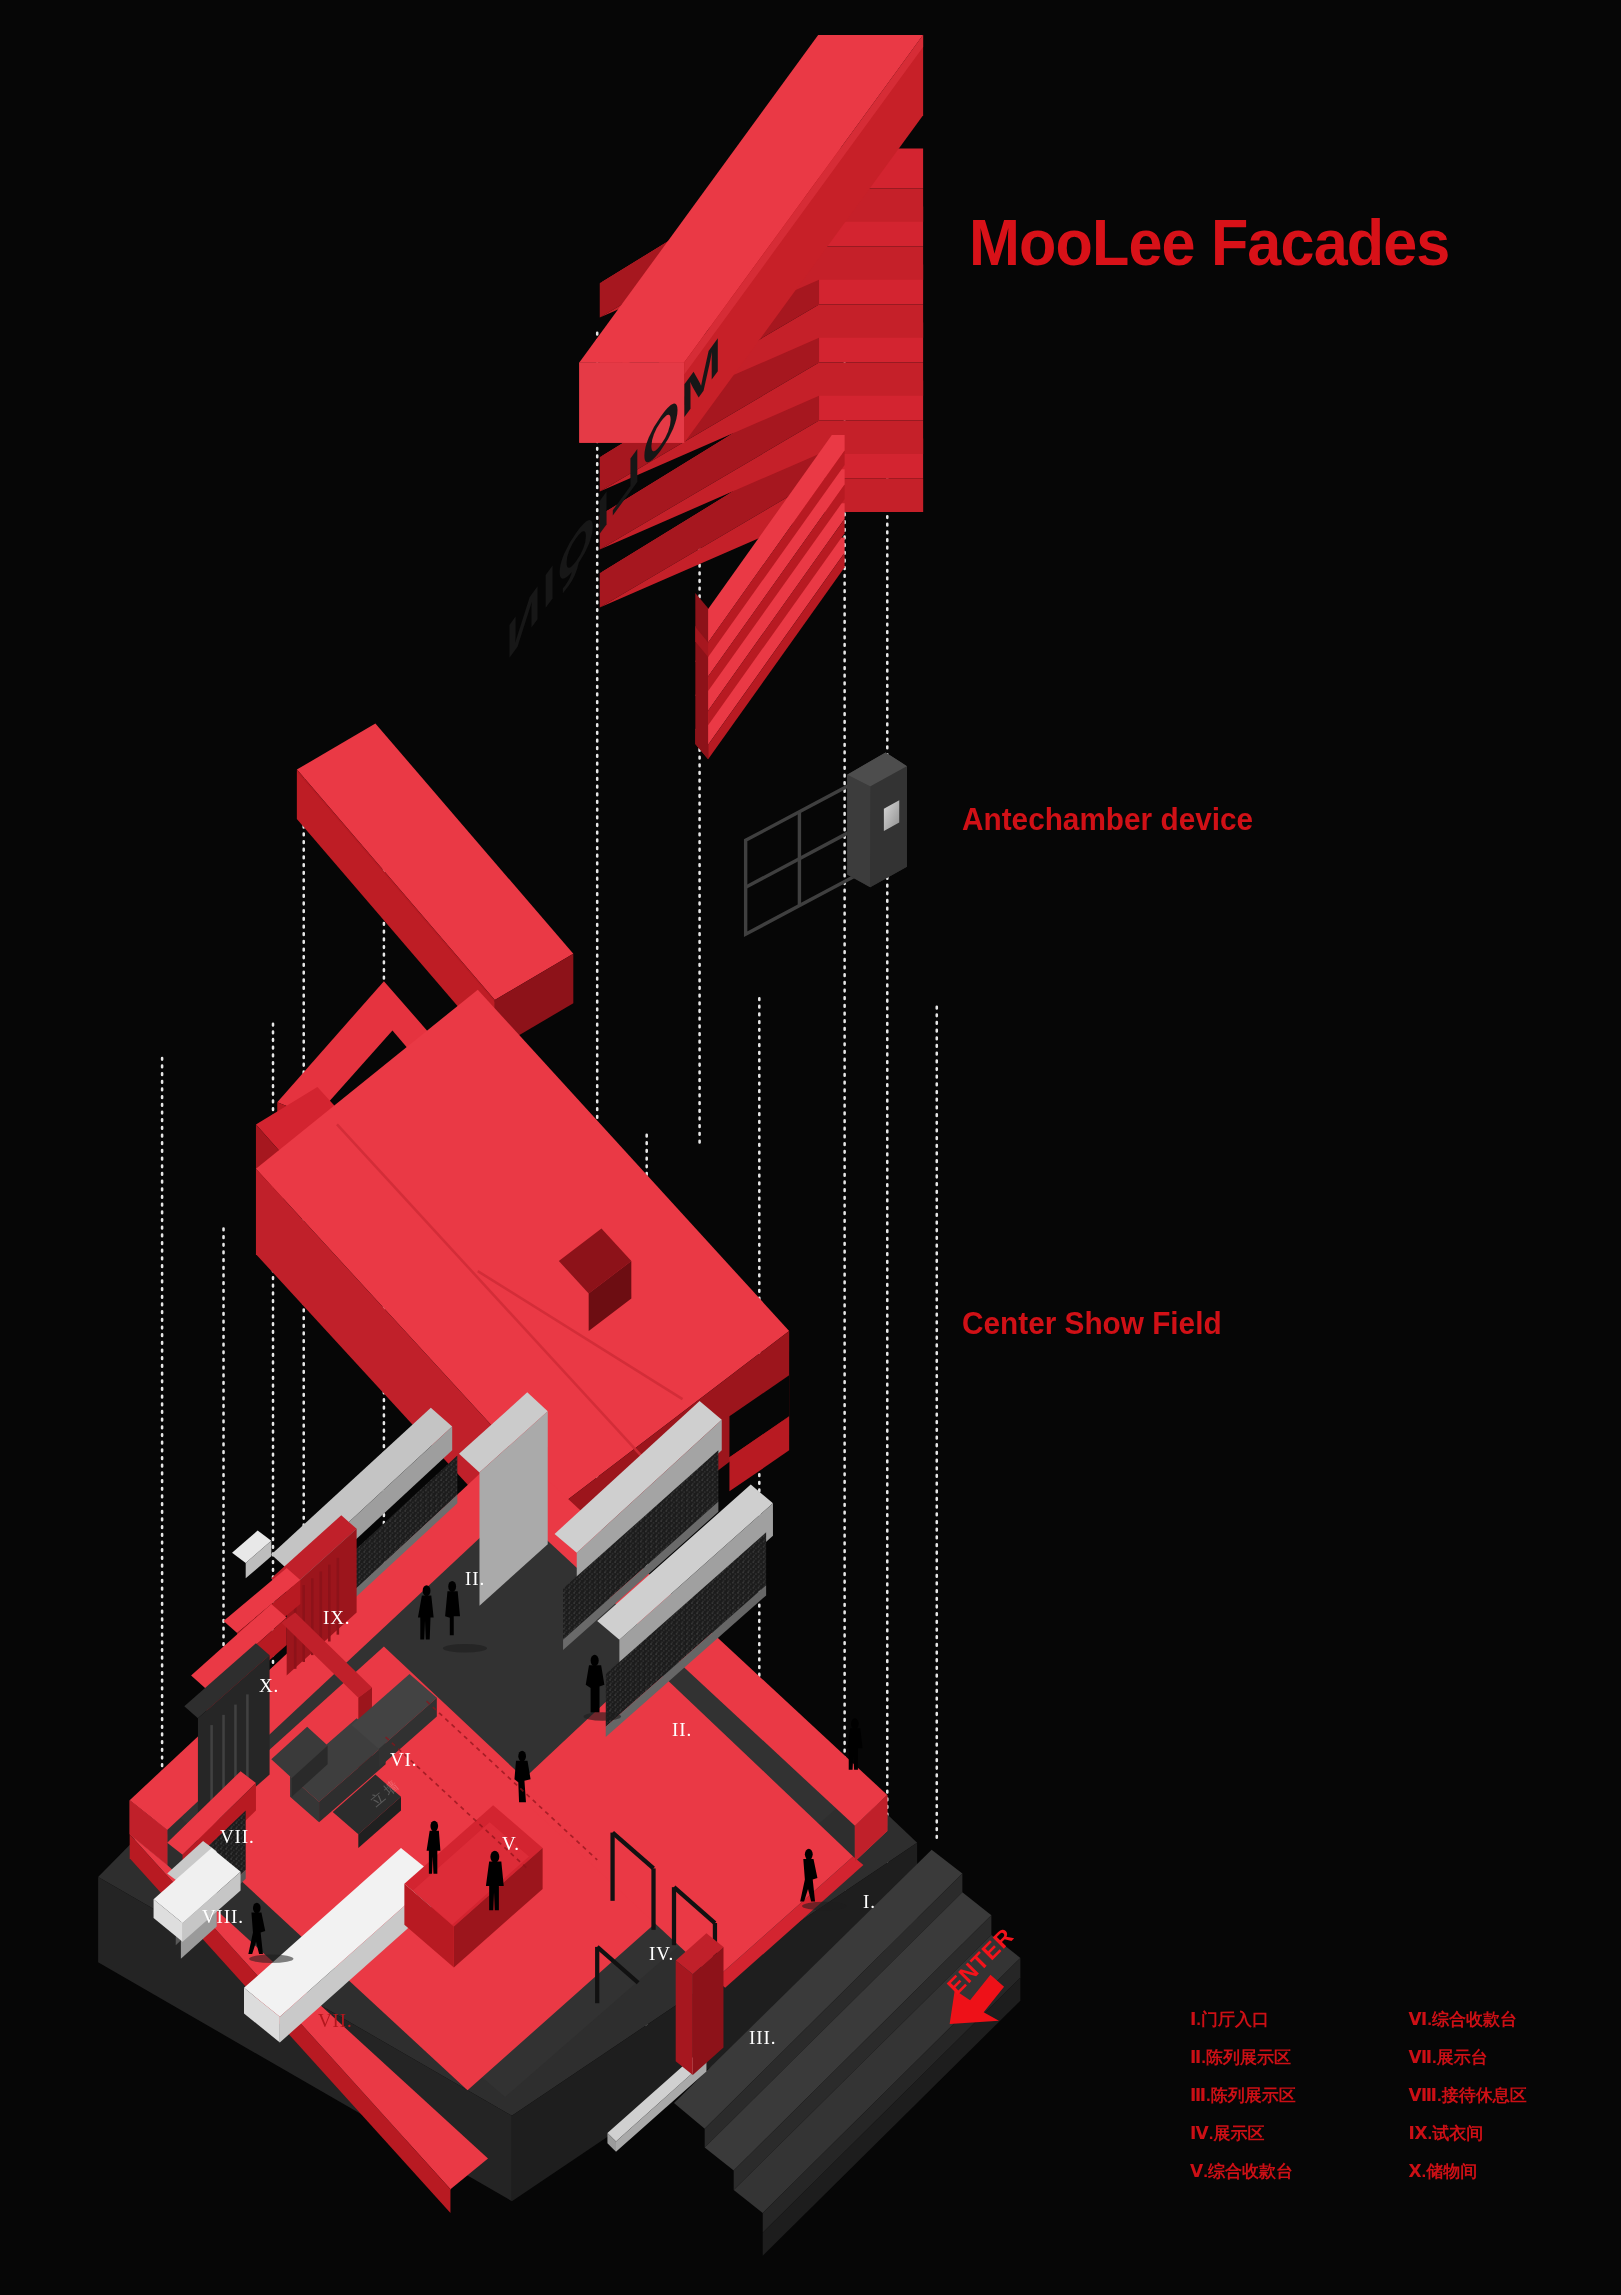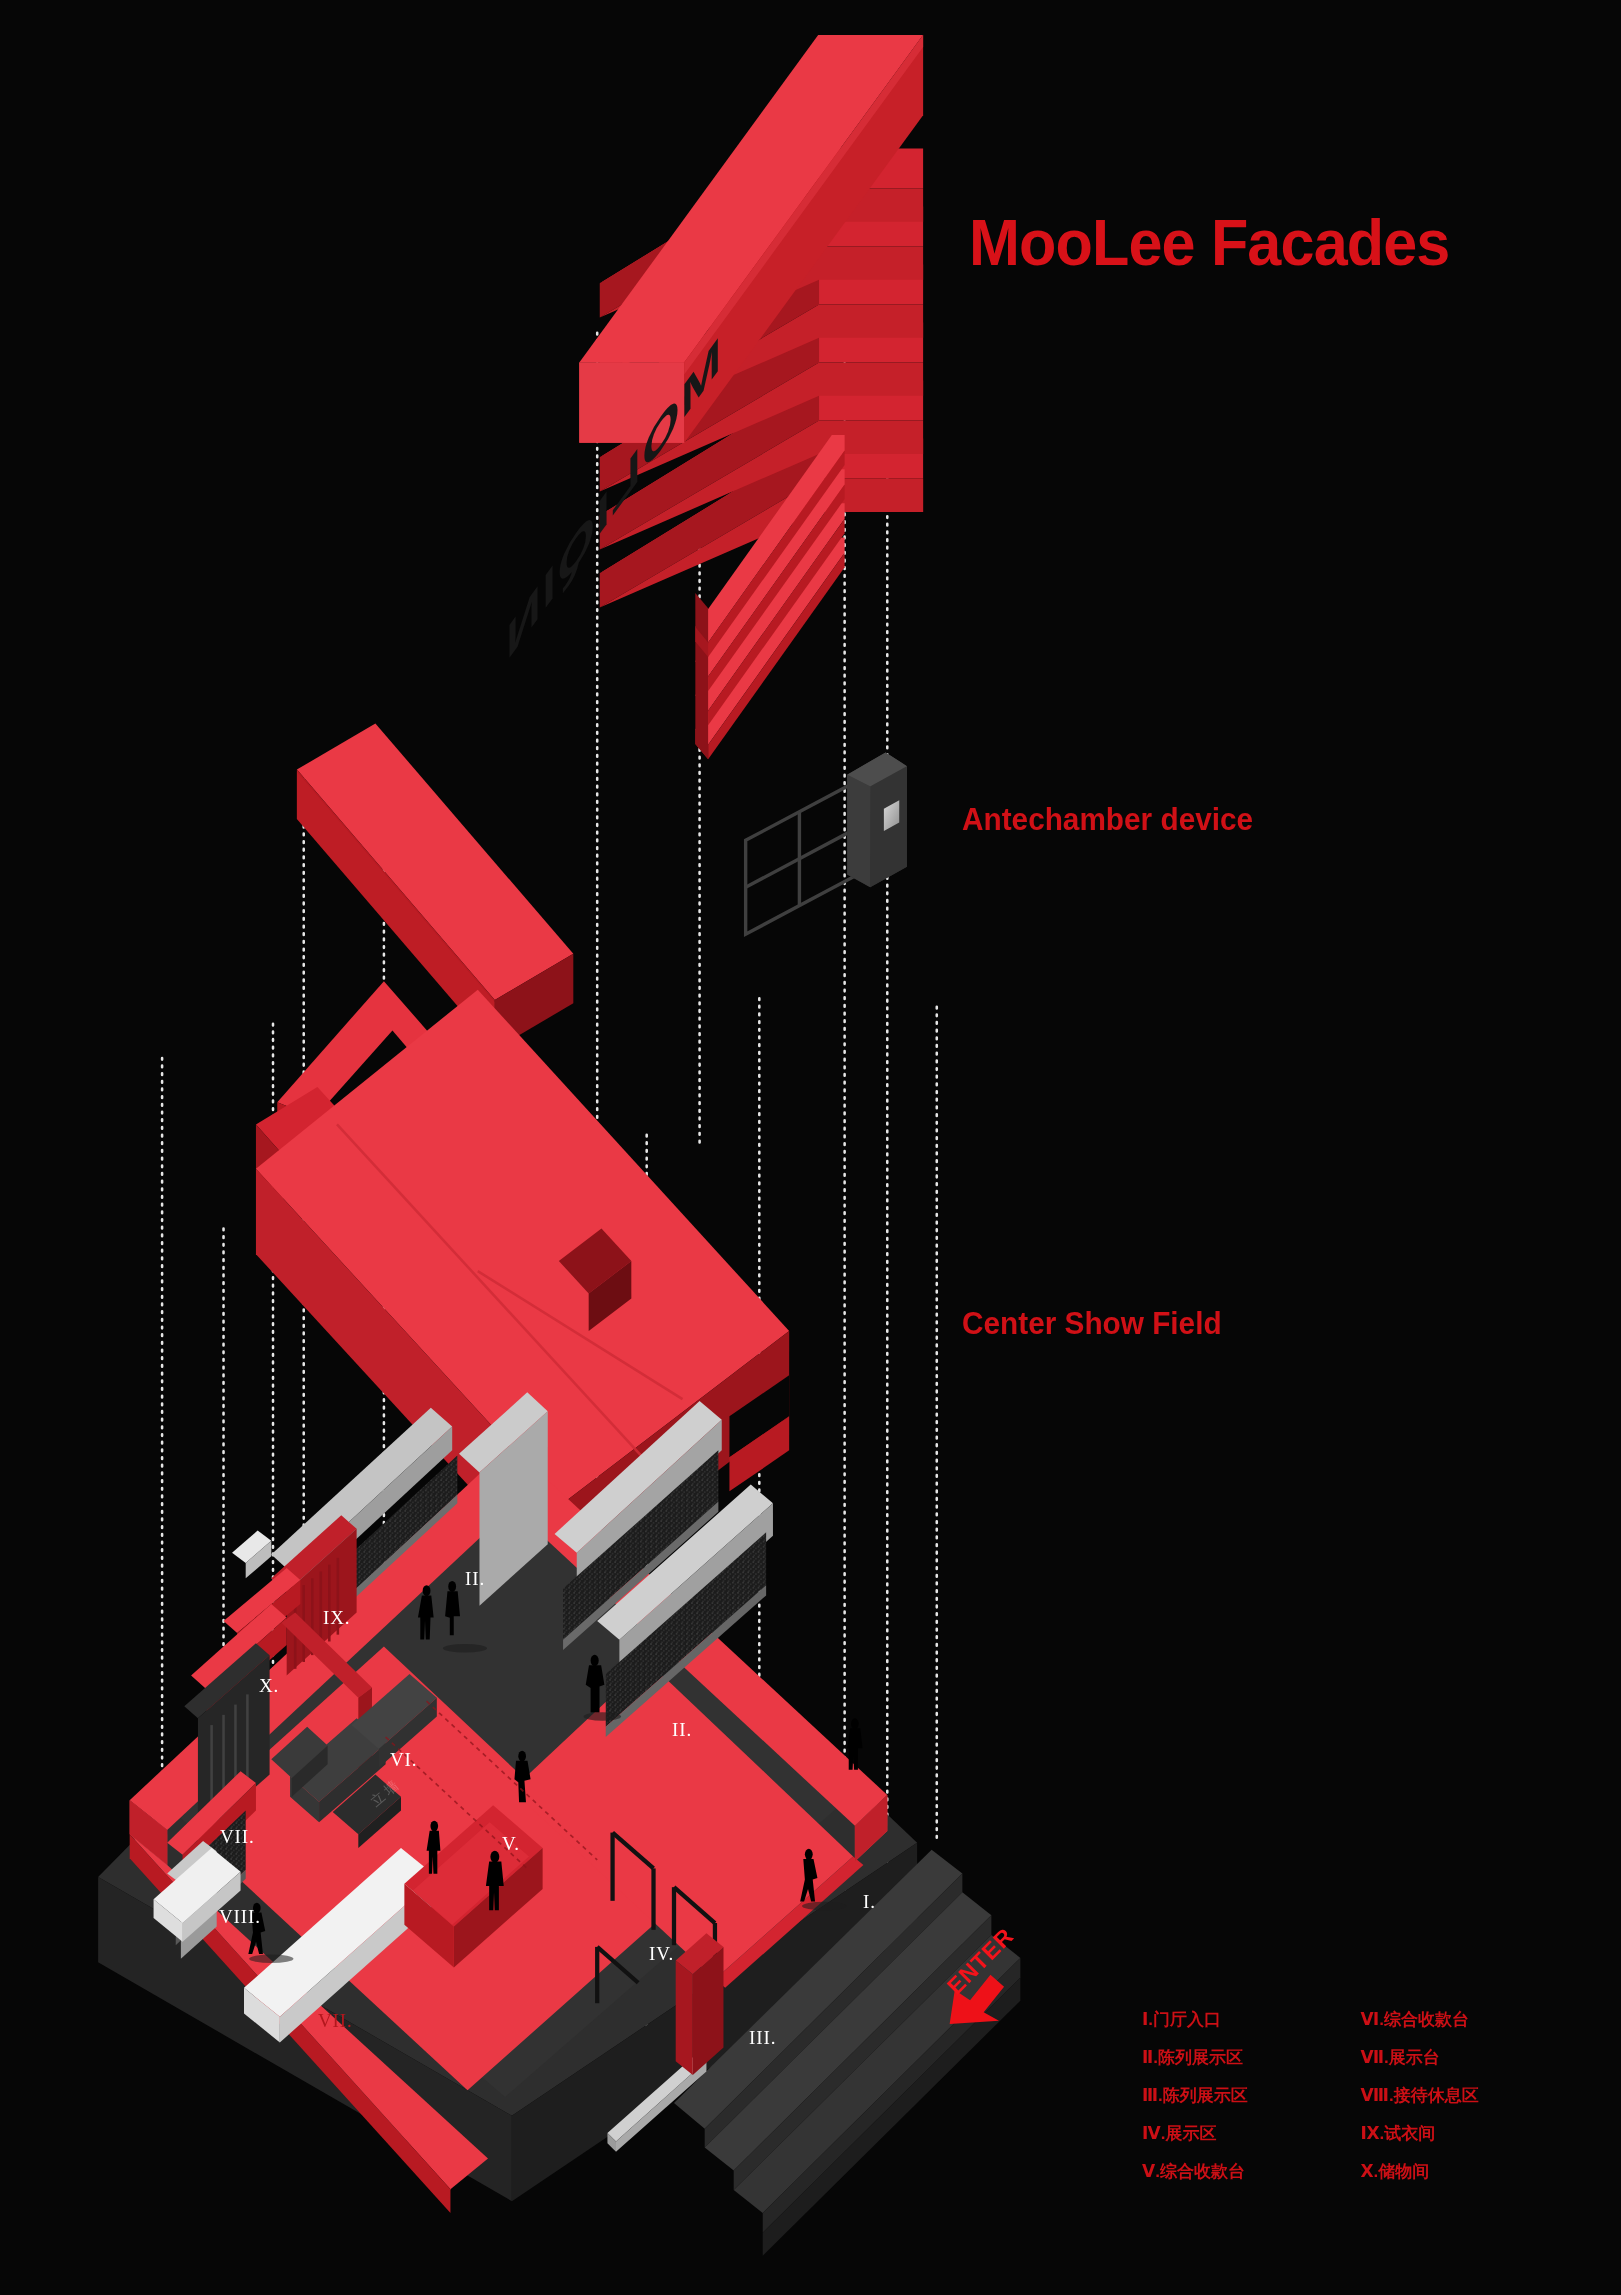--- a/index.html
+++ b/index.html
@@ -44,20 +44,21 @@
     column-gap:44px;
     align-items:center;
   }
   .legend .li{
     font-family:"Liberation Sans","DejaVu Sans",sans-serif;
     font-size:17px;
     font-weight:bold;
     color:#cc0f15;
     white-space:nowrap;
     line-height:1;
+    margin-left:48px;
   }
   .enter-wrap{
     position:absolute;left:946px;top:1934px;
     width:145px;height:102px;
   }
   .enter-text{
     position:absolute;left:15.4px;top:39px;
     font-family:"Liberation Sans",sans-serif;
     font-weight:bold;font-size:23px;
     color:#f4131b;letter-spacing:0.9px;
@@ -495,21 +496,21 @@
 <div id="room-markers">
       <div class="rm" style="left: 863px; top: 1891px;">I.</div>
       <div class="rm" style="left: 465px; top: 1568px;">II.</div>
       <div class="rm" style="left: 672px; top: 1719px;">II.</div>
       <div class="rm" style="left: 749px; top: 2001px; margin-top: 26px;">III.</div>
       <div class="rm" style="left: 649px; top: 1943px;">IV.</div>
       <div class="rm" style="left: 502px; top: 1833px;">V.</div>
       <div class="rm" style="left: 390px; top: 1749px;">VI.</div>
       <div class="rm" style="left: 220px; top: 1826px;">VII.</div>
       <div class="rm red" style="left: 318px; top: 2010px;">VII.</div>
-      <div class="rm" style="left: 219px; top: 1906px;">VIII.</div>
+      <div class="rm" style="left: 202px; top: 1906px;">VIII.</div>
       <div class="rm" style="left: 323px; top: 1607px; text-align: right;">IX.</div>
       <div class="rm" style="left: 259px; top: 1675px;">X.</div>
     </div>
 
 <div class="legend">
       <div class="li">Ⅰ.门厅入口</div>
       <div class="li">Ⅵ.综合收款台</div>
       <div class="li">Ⅱ.陈列展示区</div>
       <div class="li">Ⅶ.展示台</div>
       <div class="li">Ⅲ.陈列展示区</div>

